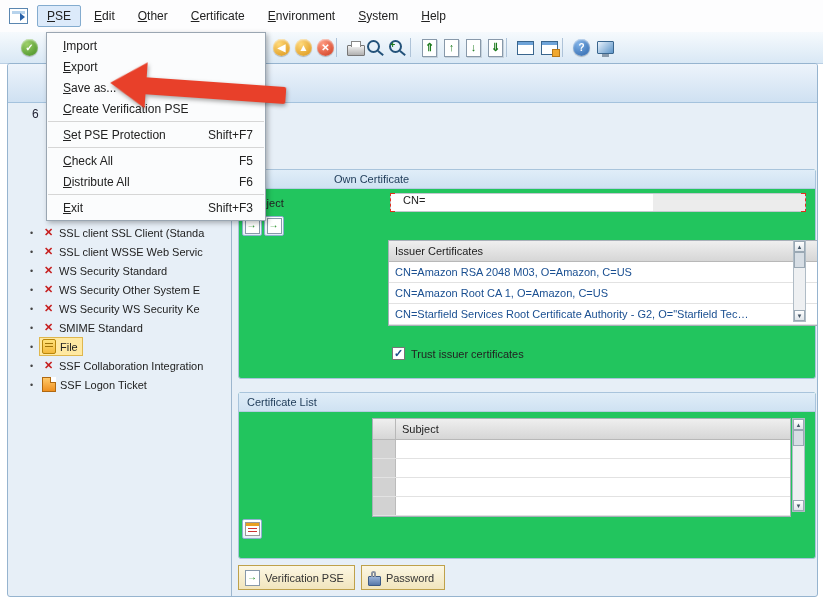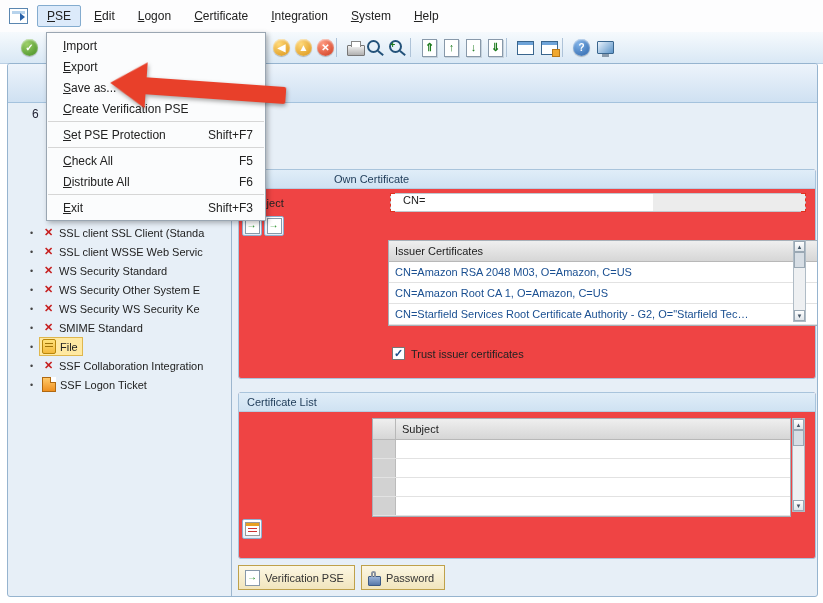--- a/index.html
+++ b/index.html
@@ -58,21 +58,21 @@
   .node{display:flex;align-items:center;gap:4px;padding:1px 4px 1px 2px;}
   .tree-item.selected .node{background:#ffe9a2;box-shadow:0 0 0 1px #dfb74e;text-align:right;}
   .ic-x{color:#c61f1f;font-weight:bold;font-size:11px;width:13px;text-align:center;}
   .ic-file{width:12px;height:13px;background:linear-gradient(#ffe27a,#f3b93c);border:1px solid #b8860b;border-radius:2px;position:relative;flex:0 0 auto;}
   .ic-file::after{content:"";position:absolute;left:2px;top:3px;right:2px;height:1px;background:#a07408;box-shadow:0 3px 0 #a07408;}
   .ic-ticket{width:12px;height:13px;background:linear-gradient(#ffc96a,#ef9020);border:1px solid #b06810;position:relative;flex:0 0 auto;}
   .ic-ticket::after{content:"";position:absolute;right:-1px;top:-1px;width:5px;height:5px;background:#fff;border-left:1px solid #b06810;border-bottom:1px solid #b06810;}
 
   
   .detail-panel{position:absolute;left:225px;top:0;right:0;bottom:0;}
-  .groupbox{position:absolute;background:#ef4444;border:1px solid #a9c4dc;border-radius:3px;box-sizing:border-box;}
+  .groupbox{position:absolute;background:#22c55e;border:1px solid #a9c4dc;border-radius:3px;box-sizing:border-box;}
   #own-cert{left:5px;top:66px;width:578px;height:210px;}
   #cert-list{left:5px;top:289px;width:578px;height:167px;}
   .group-header{height:18px;background:linear-gradient(#e0edf8,#cfe2f2);border-bottom:1px solid #b5cde2;display:flex;align-items:center;color:#1d3a57;}
   .gh-own-pad{padding-left:95px;}
   .gh-pad{padding-left:8px;}
 
   .subject-label{position:absolute;left:8px;top:27px;}
   .subject-field{position:absolute;left:151px;top:23px;width:416px;height:19px;background:#fff;border:1px solid #c2c8ce;
                  display:flex;align-items:flex-start;padding-left:12px;box-sizing:border-box;}
   .fval{position:relative;z-index:2;}
@@ -146,27 +146,27 @@
   <div class="menubar">
     <span class="sysicon"></span>
     <div class="mb-items" id="menubar-items">
         <div class="menu-top-item active">
           <span class="ml">PSE</span>
         </div>
         <div class="menu-top-item">
           <span class="ml">Edit</span>
         </div>
         <div class="menu-top-item">
-          <span class="ml">Logon</span>
+          <span class="ml">Other</span>
         </div>
         <div class="menu-top-item">
           <span class="ml">Certificate</span>
         </div>
         <div class="menu-top-item">
-          <span class="ml">Integration</span>
+          <span class="ml">Environment</span>
         </div>
         <div class="menu-top-item">
           <span class="ml">System</span>
         </div>
         <div class="menu-top-item">
           <span class="ml">Help</span>
         </div>
       </div>
   </div>
 

